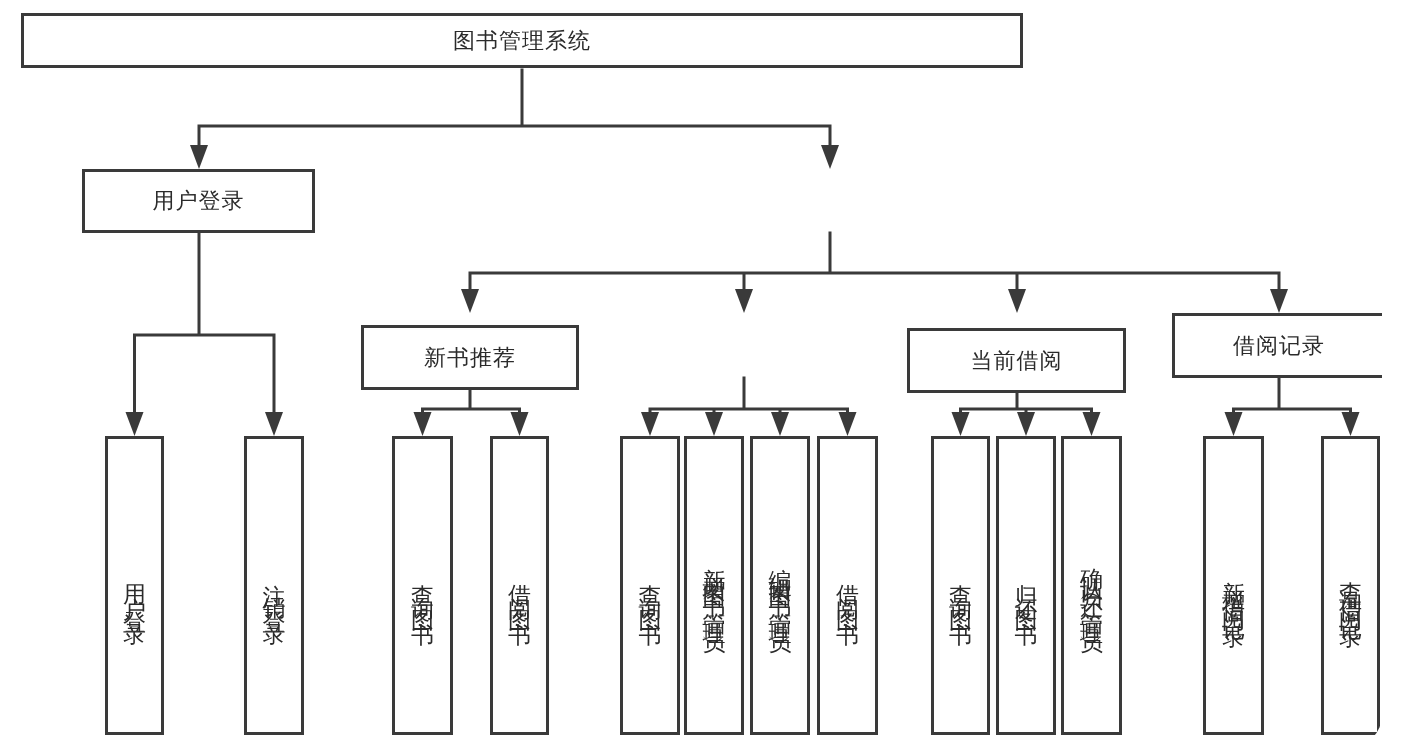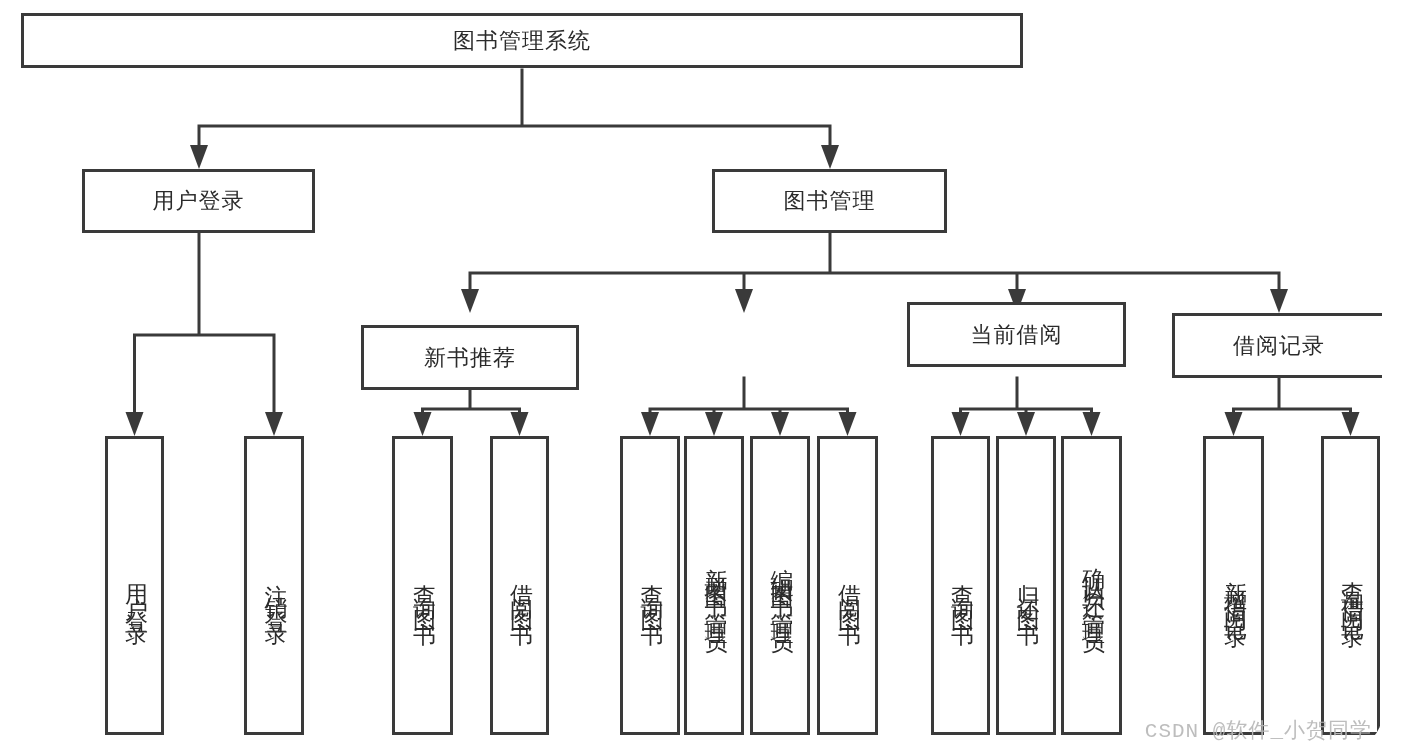--- a/index.html
+++ b/index.html
@@ -6,21 +6,21 @@
     margin: 0;
     padding: 0;
     background: #ffffff;
   }
   #canvas {
     position: relative;
     width: 1382px;
     height: 747px;
     background: #ffffff;
     overflow: hidden;
-    font-family: Liberation Mono, monospace;
+    font-family: Liberation Serif, serif;
     border-radius: 32px;
   }
   #connectors {
     position: absolute;
     left: 0;
     top: 0;
     pointer-events: none;
   }
   .node {
     position: absolute;
@@ -98,39 +98,37 @@
       <polygon points="1017,412 1035,412 1026,436"></polygon>
       <polygon points="1082.5,412 1100.5,412 1091.5,436"></polygon>
       <polygon points="1224.5,412 1242.5,412 1233.5,436"></polygon>
       <polygon points="1341.5,412 1359.5,412 1350.5,436"></polygon>
     </g>
   </svg>
 
   <div class="node hnode" style="left:21px; top:13px; width:1002px; height:55px;">图书管理系统</div>
 
   <div class="node hnode" style="left:82px; top:169px; width:233px; height:64px;">用户登录</div>
-  <div class="node hnode" style="left:712px; top:169px; width:235px; height:64px;">图书管理</div>
 
   <div class="node hnode" style="left:361px; top:313px; width:218px; height:65px;margin-top:12px;">新书推荐</div>
-  <div class="node hnode" style="left:907px; top:302px; width:219px; height:65px;">当前借阅</div>
+  <div class="node hnode" style="left:907px; top:328px; width:219px; height:65px;">当前借阅</div>
   <div class="node hnode" style="left:1172px; top:313px; width:214px; height:65px;">借阅记录</div>
 
   <div class="node vnode sp4" style="left:105px; top:436px; width:59px; height:299px;">用户登录</div>
   <div class="node vnode sp4" style="left:244px; top:436px; width:60px; height:299px;">注销登录</div>
 
   <div class="node vnode sp4" style="left:392px; top:436px; width:61px; height:299px;">查询图书</div>
   <div class="node vnode sp4" style="left:490px; top:436px; width:59px; height:299px;">借阅图书</div>
 
   <div class="node vnode sp4" style="left:620px; top:436px; width:60px; height:299px;">查询图书</div>
   <div class="node vnode sp9" style="left:684px; top:436px; width:60px; height:299px;">新增图书（管理员）</div>
   <div class="node vnode sp9" style="left:750px; top:436px; width:60px; height:299px;">编辑图书（管理员）</div>
   <div class="node vnode sp4" style="left:817px; top:436px; width:61px; height:299px;">借阅图书</div>
 
   <div class="node vnode sp4" style="left:931px; top:436px; width:59px; height:299px;">查询图书</div>
   <div class="node vnode sp4" style="left:996px; top:436px; width:60px; height:299px;">归还图书</div>
   <div class="node vnode sp9" style="left:1061px; top:436px; width:61px; height:299px;">确认归还（管理员）</div>
 
   <div class="node vnode sp6" style="left:1203px; top:436px; width:61px; height:299px;">新增借阅记录</div>
   <div class="node vnode sp6" style="left:1321px; top:436px; width:59px; height:299px;">查询借阅记录</div>
 
-  <div class="watermark">CSDN @软件_小贺同学</div>
 
 </div>
 
 </body></html>

